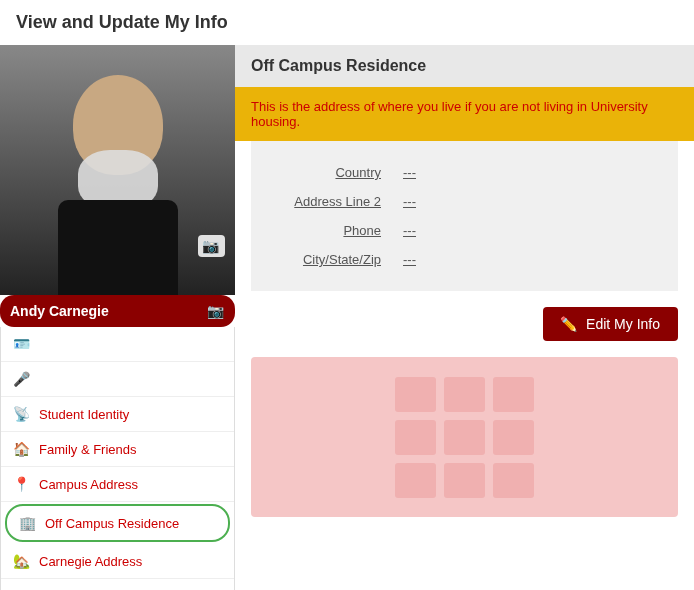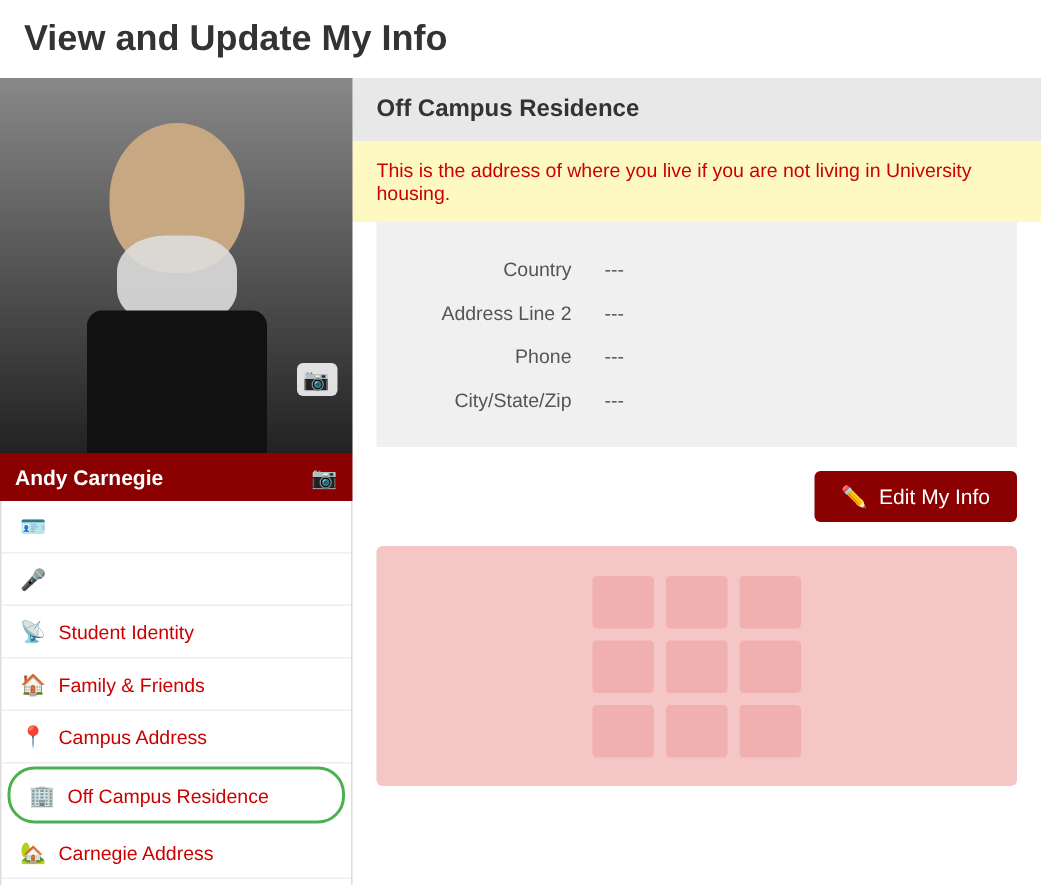--- a/index.html
+++ b/index.html
@@ -1,46 +1,46 @@
 <!DOCTYPE html>
 <html><head>
   <meta charset="utf-8">
   <style>
     * { box-sizing: border-box; margin: 0; padding: 0; }
     body { font-family: Arial, sans-serif; font-size: 14px; background: #fff; color: #333; width: 694px; min-height: 590px; }
 
-    .page-title { padding: 12px 16px; font-size: 24px; font-weight: bold; color: #333; }
+    .page-title { padding: 12px 16px; font-size: 18px; font-weight: bold; color: #333; }
 
     .layout { display: flex; }
 
     
     .sidebar { width: 235px; flex-shrink: 0; }
     .camera-icon-wrapper { position: absolute; bottom: 38px; right: 10px; background: rgba(255,255,255,0.85); border-radius: 4px; padding: 3px 5px; cursor: pointer; }
 
-    .profile-name-bar { background: #8b0000; color: #fff; padding: 8px 10px; font-size: 14px; font-weight: bold; display: flex; align-items: center; justify-content: space-between; }
+    .profile-name-bar { background: #8b0000; color: #fff; padding: 8px 10px; font-size: 14px; font-weight: bold; display: flex; align-items: center; justify-content: space-between; border-radius: 14px; }
 
     .nav-list { list-style: none; border: 1px solid #ddd; border-top: none; }
     .nav-list li { border-bottom: 1px solid #eee; }
     .nav-list li a { display: flex; align-items: center; gap: 8px; padding: 9px 12px; color: #c00; text-decoration: none; font-size: 13px; cursor: pointer; }
     .nav-list li.active { background: #fff; border: 2px solid #4caf50; border-radius: 18px; margin: 2px 4px; }
     .nav-list li.active a { color: #c00; }
     .nav-icon { font-size: 14px; width: 18px; text-align: center; }
 
     
     .main-content { flex: 1; padding: 0 0 0 0; }
 
     .section-header { background: #e8e8e8; padding: 12px 16px; font-size: 16px; font-weight: bold; color: #333; }
 
-    .info-note { padding: 12px 16px; font-size: 13px; color: #777; background: #fef9c3; }
+    .info-note { padding: 12px 16px; font-size: 13px; color: #777; background: #eab308; }
     .info-note span { color: #c00; }
 
     .info-table-wrapper { background: #f0f0f0; margin: 0 16px 16px 16px; padding: 16px; }
 
     .info-table { width: 100%; }
-    .info-table tr td { padding: 6px 8px; font-size: 13px; }
+    .info-table tr td { padding: 6px 8px; font-size: 13px; text-decoration: underline; }
     .info-table .label-cell { text-align: right; color: #555; width: 120px; }
     .info-table .value-cell { color: #555; padding-left: 12px; }
 
     .edit-btn-row { display: flex; justify-content: flex-end; padding: 0 16px 16px 16px; }
     .edit-btn { background: #8b0000; color: #fff; border: none; padding: 9px 18px; border-radius: 4px; cursor: pointer; font-size: 14px; display: flex; align-items: center; gap: 8px; }
 
     
     .building-area { margin: 0 16px; background: #f5c6c6; border-radius: 4px; padding: 16px; display: flex; justify-content: center; align-items: center; height: 160px; }
     .building-grid { display: grid; grid-template-columns: repeat(3, 1fr); gap: 8px; width: 140px; }
     .building-window { background: #f0b0b0; border-radius: 3px; height: 35px; }

